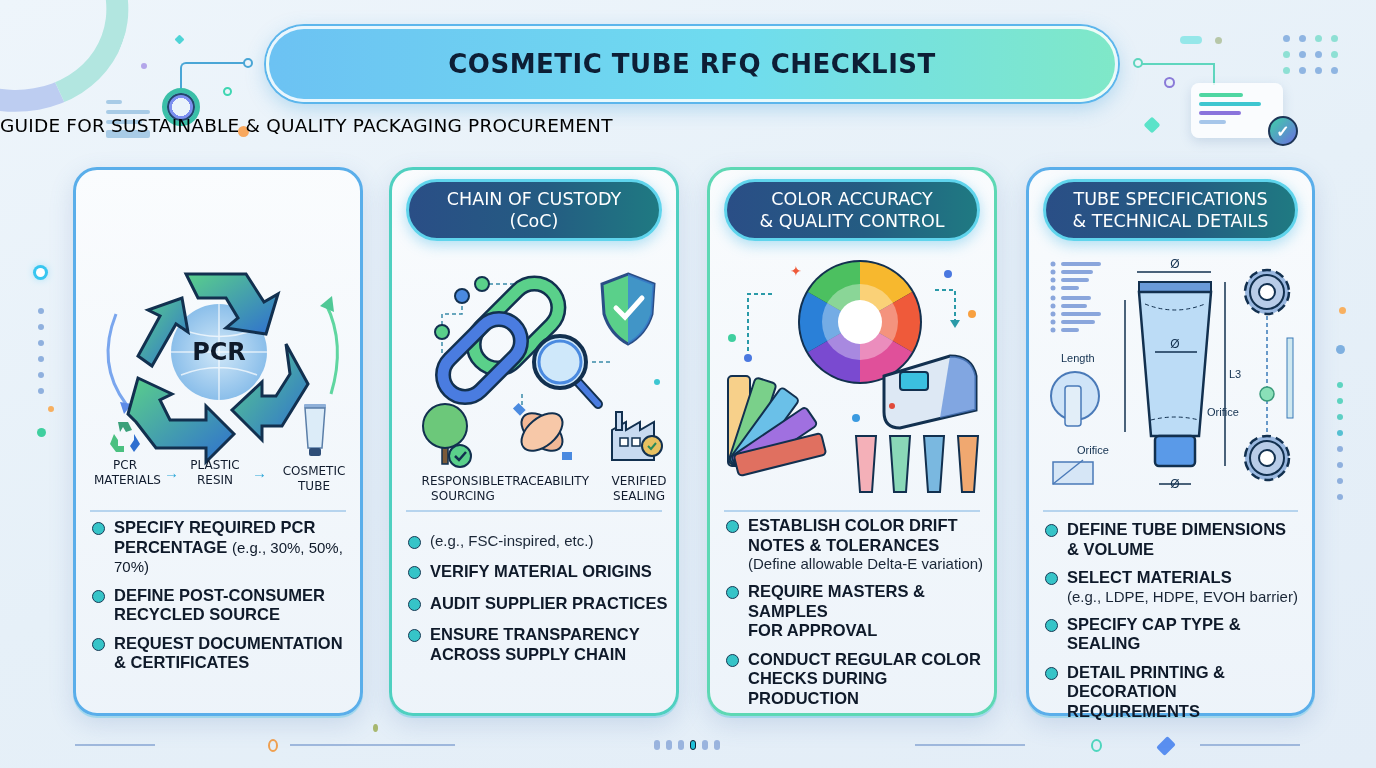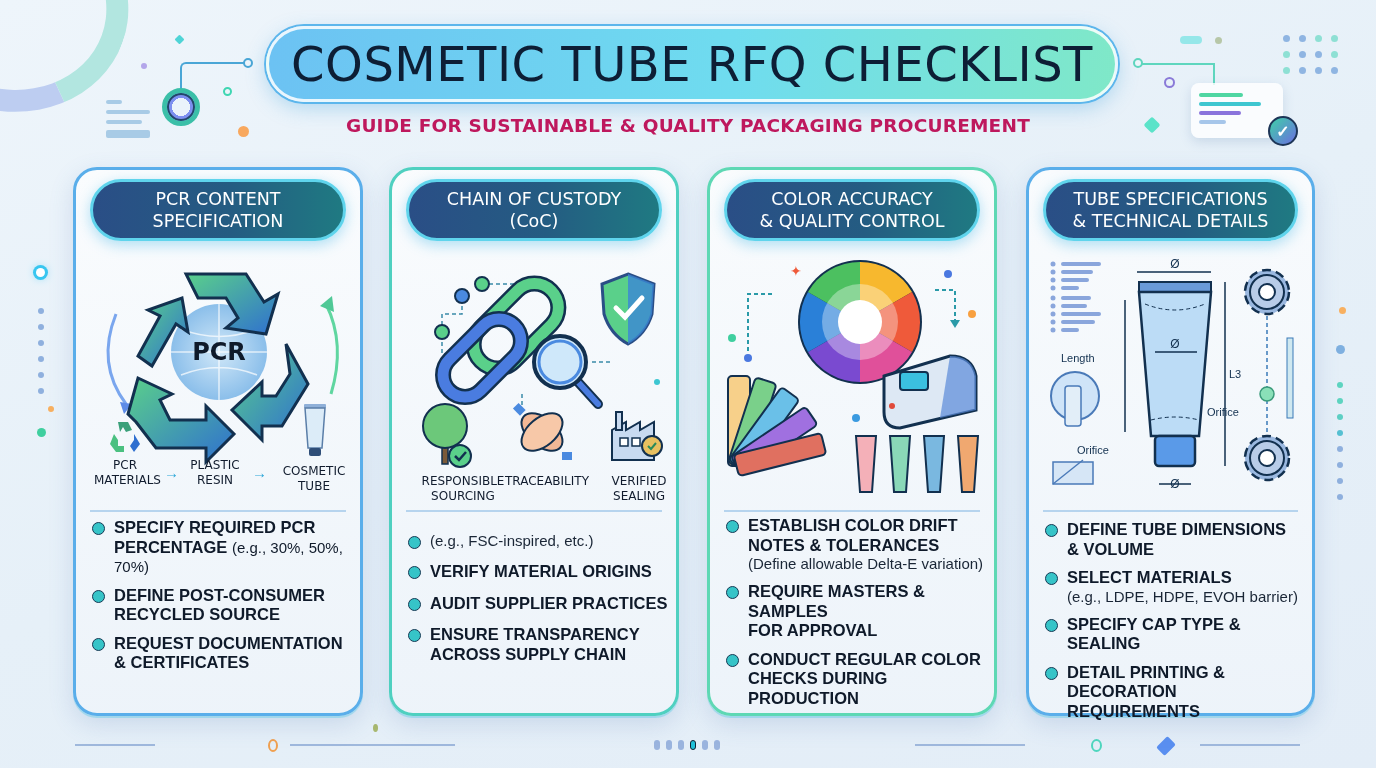--- a/index.html
+++ b/index.html
@@ -52,27 +52,27 @@
   .title-pill {
     position: absolute; left: 266px; top: 26px; width: 852px; height: 76px;
     border-radius: 40px;
     background: linear-gradient(90deg, #6cc2f3 0%, #6fdcef 55%, #7fe8c8 100%);
     border: 3px solid rgba(255,255,255,.85);
     box-shadow: 0 0 0 2px #5cb6ec, 0 6px 20px rgba(60,160,220,.35);
     display: flex; align-items: center; justify-content: center;
   }
   .title-pill h1 {
     font-family: "DejaVu Sans", sans-serif;
-    font-weight: normal; font-size: 48px; letter-spacing: 0.5px;
+    font-weight: bold; font-size: 26px; letter-spacing: 0.5px;
     color: #0d1e35;
   }
   .subtitle {
-    position: absolute; left: 0; right: 0; top: 115px; text-align: center;
-    font-family: "DejaVu Sans", sans-serif; font-weight: bold; font-size: 18.5px;
-    color: #be185d; letter-spacing: 0.2px;
+    position: absolute; left: 0; right: 0; top: 115px; 
+    font-family: "DejaVu Sans", sans-serif; font-weight: normal; font-size: 18.5px;
+    color: #000000; letter-spacing: 0.2px;
   }
 
   
   .panel {
     position: absolute; top: 167px; width: 290px; height: 549px;
     border-radius: 24px;
     background: linear-gradient(180deg, rgba(255,255,255,.75), rgba(238,244,250,.9));
     border: 3px solid #5aaeea;
     box-shadow: 0 8px 24px rgba(70,110,180,.18), 0 2px 0 rgba(120,220,240,.5);
   }
@@ -211,24 +211,20 @@
 <div class="dot" style="left:1091px;top:739px;width:11px;height:13px;border:2px solid #4fd6be;border-radius:50%"></div>
 <div class="dot" style="left:1160px;top:738px;width:12px;height:16px;background:#5a8ff0;transform:rotate(45deg);border-radius:2px"></div>
 <div class="footer-line" style="left:1200px;top:744px;width:100px"></div>
 
 <div class="title-pill">
   <h1>COSMETIC TUBE RFQ CHECKLIST</h1>
 </div>
 <div class="subtitle">GUIDE FOR SUSTAINABLE &amp; QUALITY PACKAGING PROCUREMENT</div>
 
 <section class="panel p1">
-  <div class="panel-header">
-    <span>PCR CONTENT
-SPECIFICATION</span>
-  </div>
   <div class="illus">
     <svg width="270" height="252" viewBox="0 0 270 252">
       <defs>
         <linearGradient id="rg" x1="0" y1="0" x2="1" y2="1">
             <stop offset="0" stop-color="#5ad08a"></stop>
             <stop offset="1" stop-color="#2f6fd0"></stop>
           </linearGradient>
         <radialGradient id="gl">
             <stop offset="0" stop-color="#cde6f8"></stop>
             <stop offset="1" stop-color="#7fb8e8"></stop>

